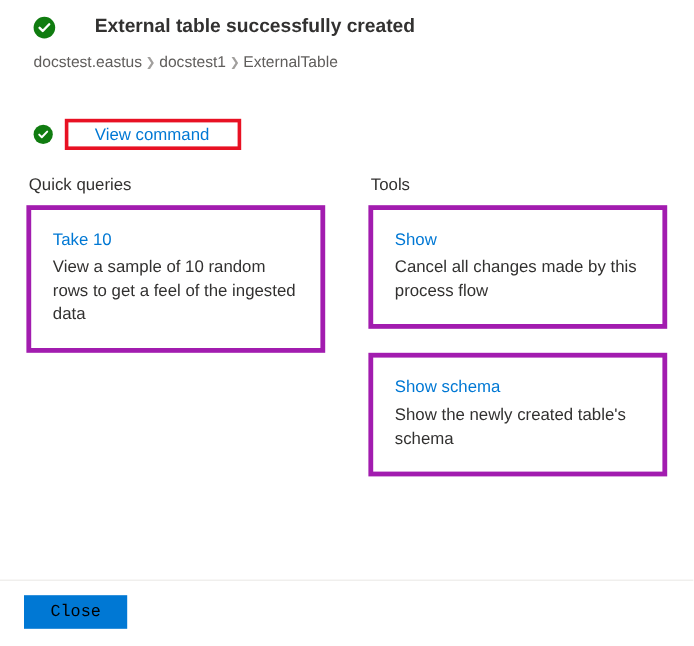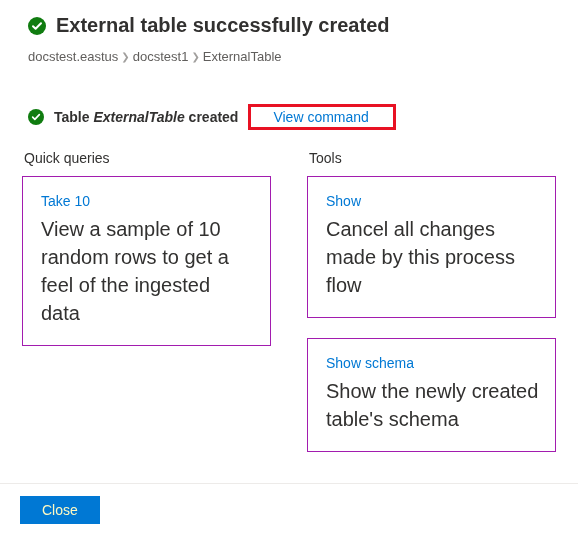--- a/index.html
+++ b/index.html
@@ -28,23 +28,24 @@
       justify-content: center;
       flex-shrink: 0;
     }
     .success-circle svg { width: 12px; height: 12px; }
     .success-circle-sm {
       width: 16px;
       height: 16px;
     }
     .success-circle-sm svg { width: 10px; height: 10px; }
     .title {
-      font-size: 20px;
+      font-size: 16px;
       font-weight: 600;
       color: #323130;
+      margin-left: 23px;
     }
     .breadcrumb {
       display: flex;
       align-items: center;
       gap: 3px;
       padding: 4px 28px 18px 28px;
       font-size: 13px;
       color: #605e5c;
     }
     .breadcrumb .chev {
@@ -81,53 +82,53 @@
       gap: 36px;
     }
     .col { flex: 1; }
     .section-title {
       font-size: 14px;
       font-weight: 400;
       color: #323130;
       padding: 0 0 10px 2px;
     }
     .card {
-      border: 1px solid #a21caf;
+      border: 4px solid #a21caf;
       background: #fff;
       padding: 16px 16px 18px 18px;
       margin-bottom: 20px;
       cursor: pointer;
     }
     .card-title {
       color: #0078d4;
       font-size: 14px;
       font-weight: 400;
       margin-bottom: 6px;
     }
     .card-desc {
-      font-size: 20px;
+      font-size: 14px;
       color: #323130;
       line-height: 1.4;
     }
     .footer {
       position: absolute;
       bottom: 0;
       left: 0;
       right: 0;
       border-top: 1px solid #edebe9;
       padding: 12px 20px 14px 20px;
     }
     .close-btn {
       background: #0078d4;
-      color: #fef9c3;
+      color: #000000;
       border: none;
       font-size: 14px;
       padding: 6px 22px;
       cursor: pointer;
-      font-family: Liberation Sans, sans-serif;
+      font-family: Liberation Mono, monospace;
     }
   </style>
 </head>
 <body>
 
 <div class="header">
   <span class="success-circle">
     <svg viewBox="0 0 12 12">
         <path d="M2 6.2 L4.6 8.8 L10 3.2" stroke="#fff" stroke-width="2" fill="none" stroke-linecap="round" stroke-linejoin="round"></path>
       </svg>
@@ -141,23 +142,20 @@
   <span>docstest1</span>
   <span class="chev">❯</span>
   <span>ExternalTable</span>
 </nav>
 
 <div class="message-row">
   <span class="success-circle success-circle-sm">
     <svg viewBox="0 0 12 12">
         <path d="M2 6.2 L4.6 8.8 L10 3.2" stroke="#fff" stroke-width="2" fill="none" stroke-linecap="round" stroke-linejoin="round"></path>
       </svg>
-  </span>
-  <span class="message-text">
-    <span>Table </span><span class="italic">ExternalTable</span><span> created</span>
   </span>
   <span class="highlight-box">
     <a class="view-command">View command</a>
   </span>
 </div>
 
 <div class="columns">
   <div class="col">
     <div class="section-title">Quick queries</div>
     <div class="card">

